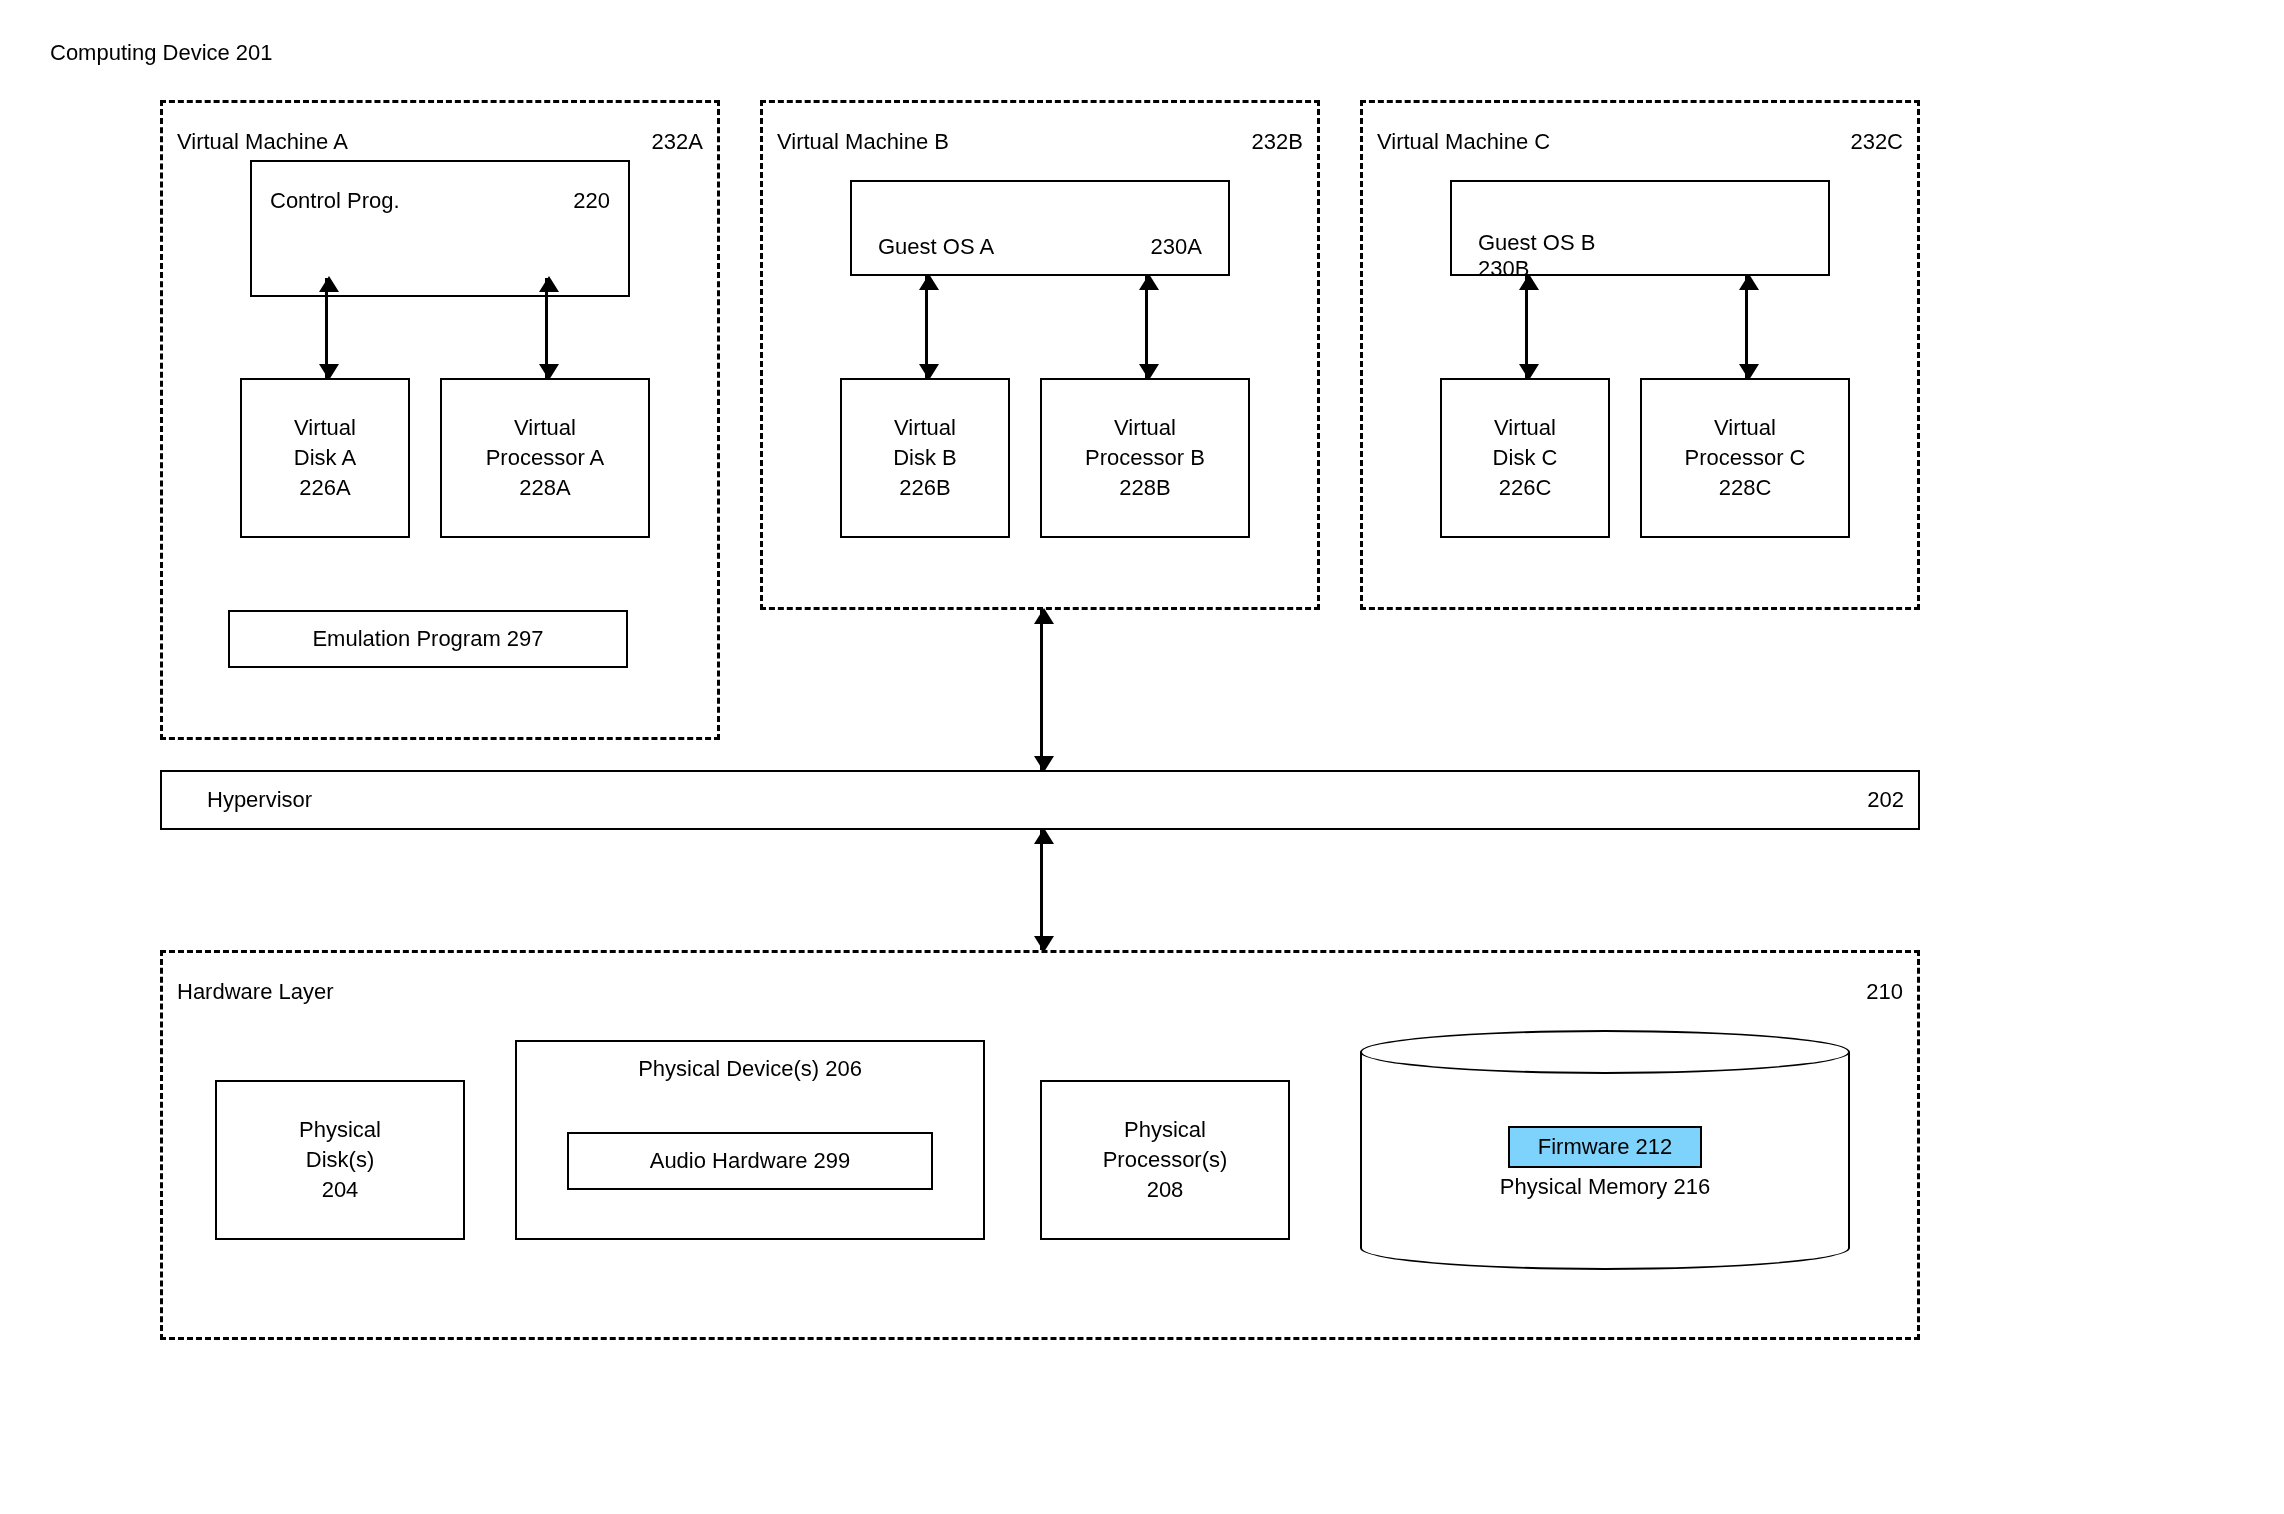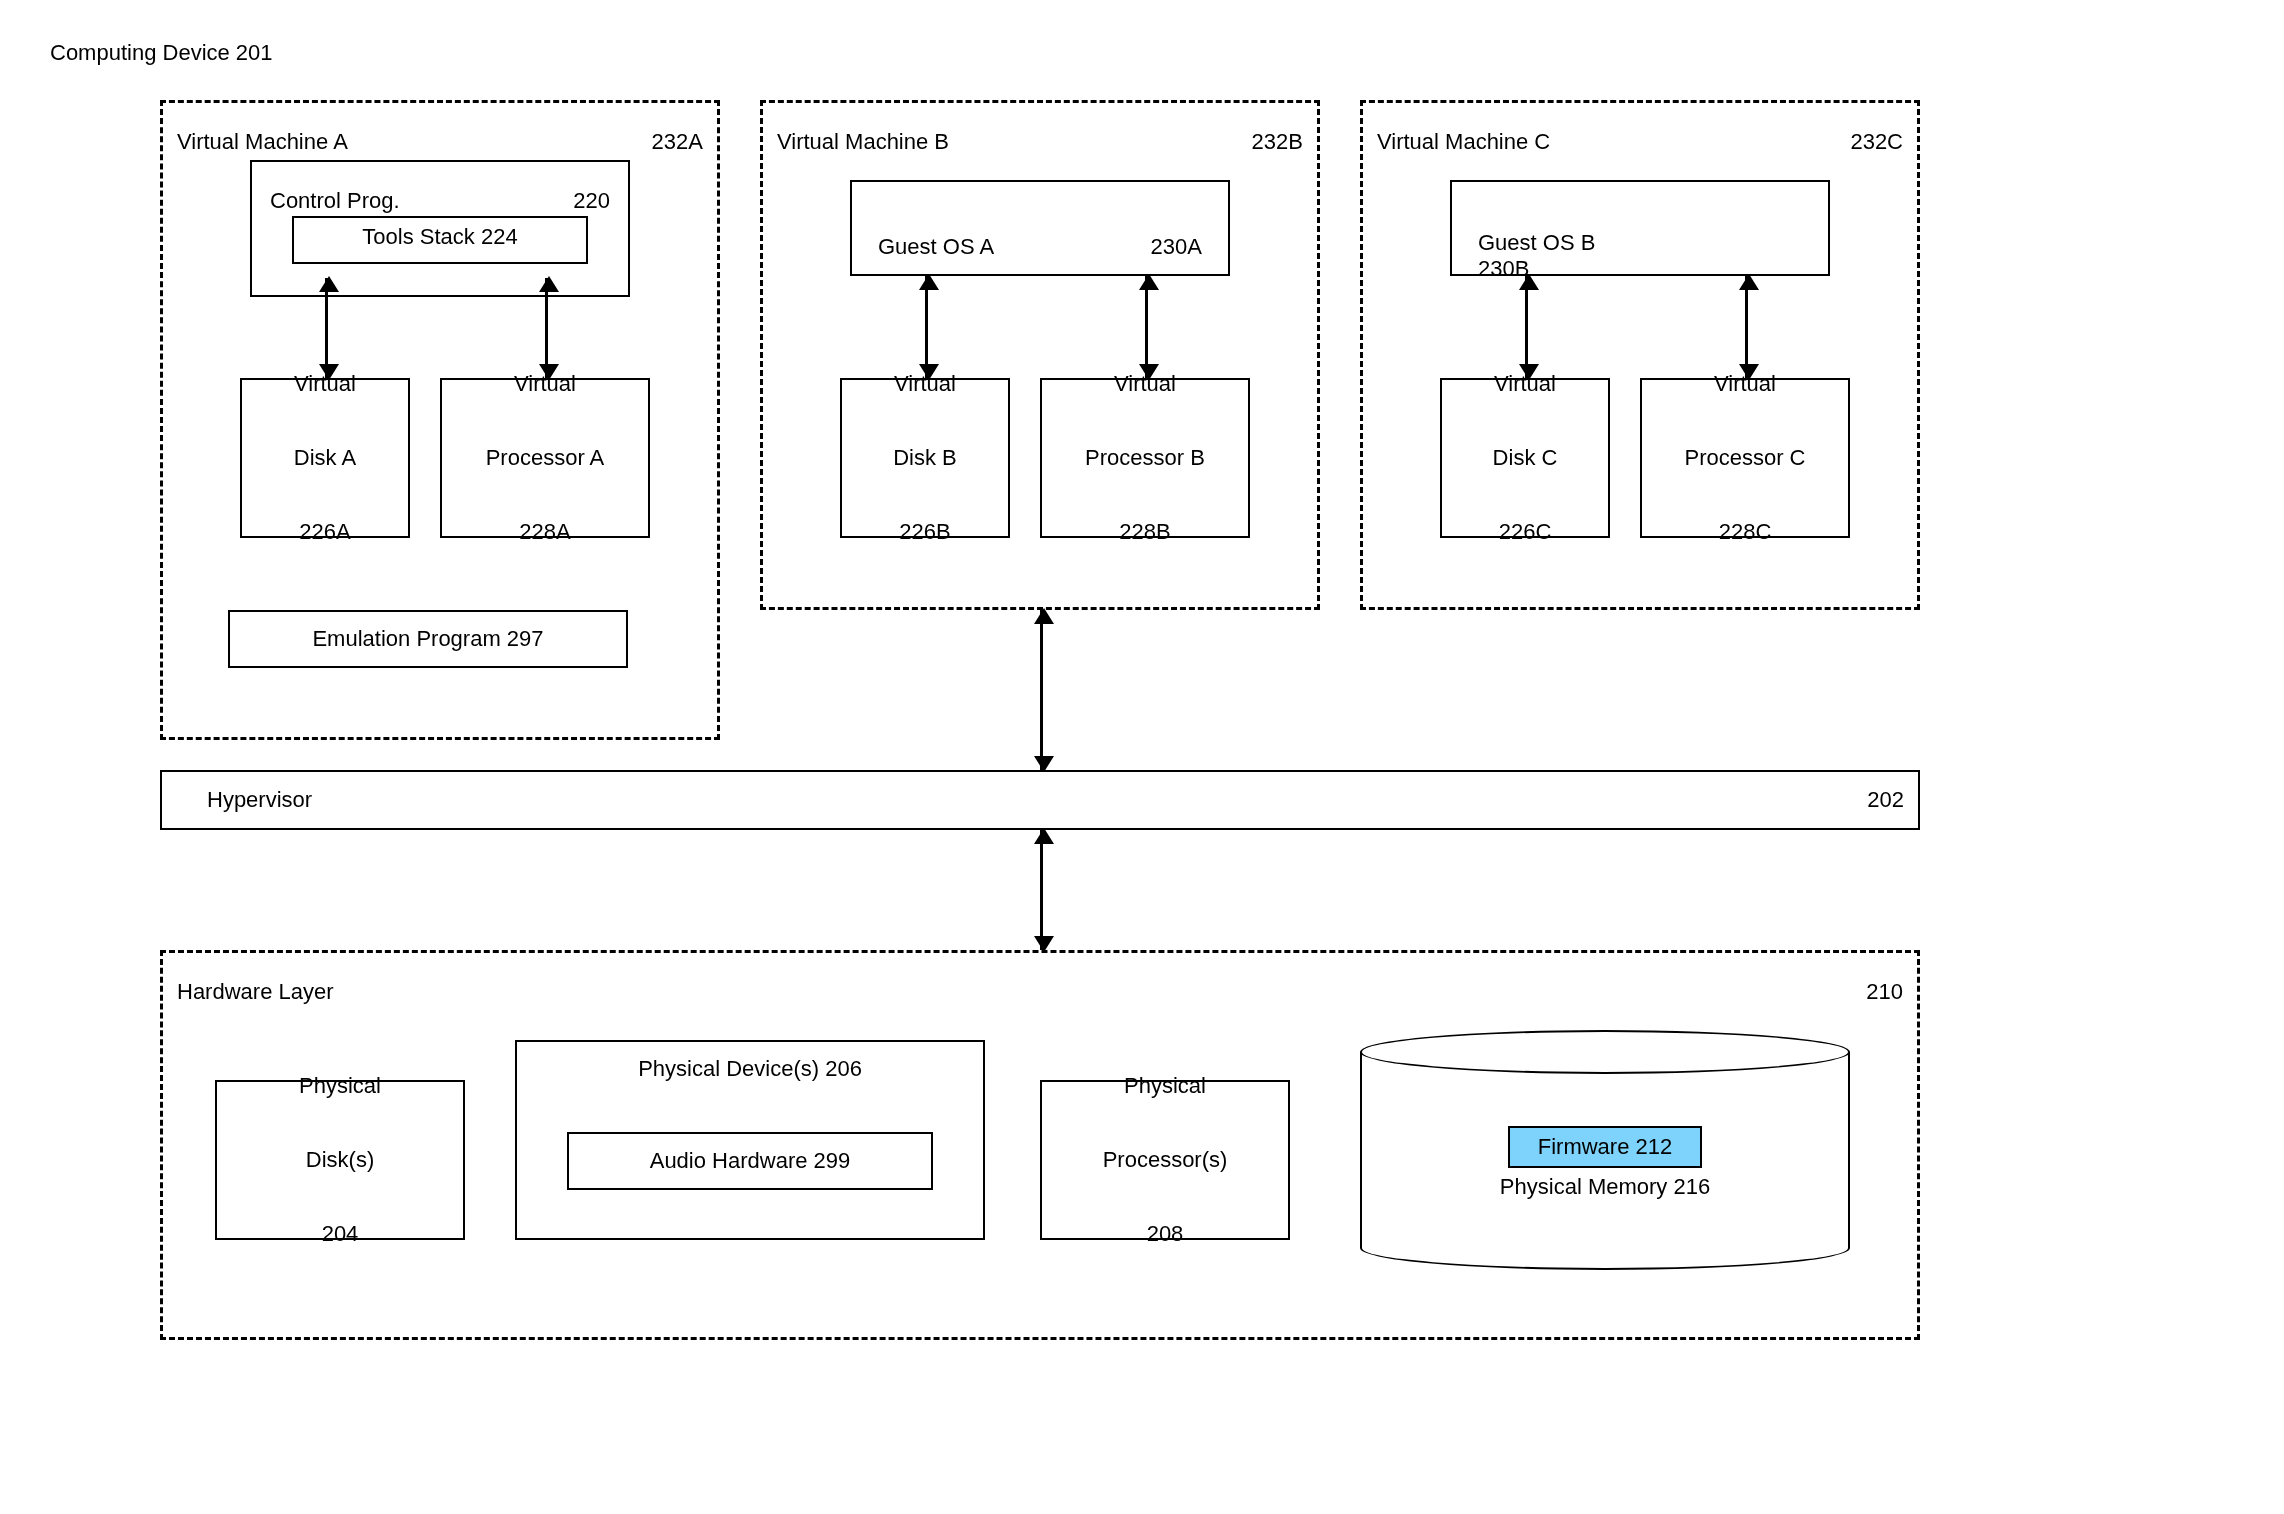--- a/index.html
+++ b/index.html
@@ -37,21 +37,20 @@
     text-align: center;
     padding: 6px 4px;
   }
   .center-stack {
     display: flex;
     flex-direction: column;
     align-items: center;
     justify-content: center;
     height: 100%;
     line-height: 1.35;
-    gap: 44px;
   }
   .hyper-row {
     display: flex;
     justify-content: space-between;
     align-items: center;
     height: 100%;
     padding: 0 14px;
     margin-left: 31px;
   }
   
@@ -113,23 +112,20 @@
     <div class="title-row">
       <span>Virtual Machine A</span>
       <span>232A</span>
     </div>
   </div>
 
   <div class="box-solid" style="left:210px; top:120px; width:380px; height:137px;">
     <div class="title-row" style="padding:6px 18px;">
       <span>Control Prog.</span>
       <span>220</span>
-    </div>
-    <div class="box-solid center-text" style="left:40px; right:40px; top:54px; height:48px;">
-      <span>Tools Stack 224</span>
     </div>
   </div>
 
   <div class="varrow" style="left:285px; top:238px; height:100px;"></div>
   <div class="varrow" style="left:505px; top:238px; height:100px;"></div>
 
   <div class="box-solid" style="left:200px; top:338px; width:170px; height:160px;">
     <div class="center-stack">
       <span>Virtual</span>
         <span>Disk A</span>

